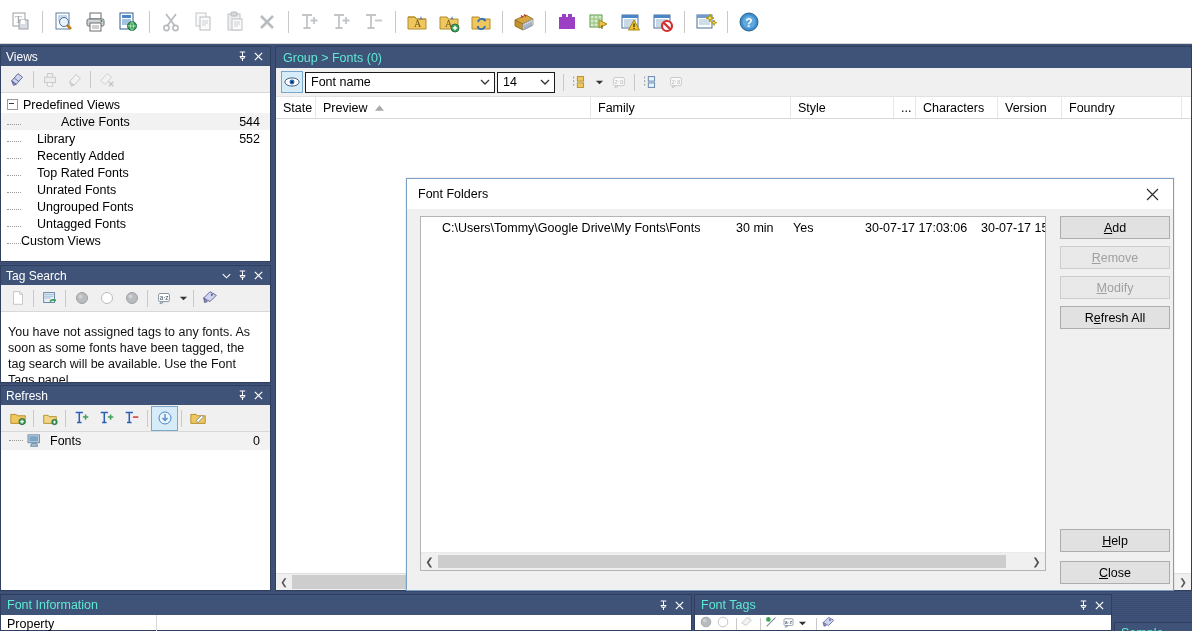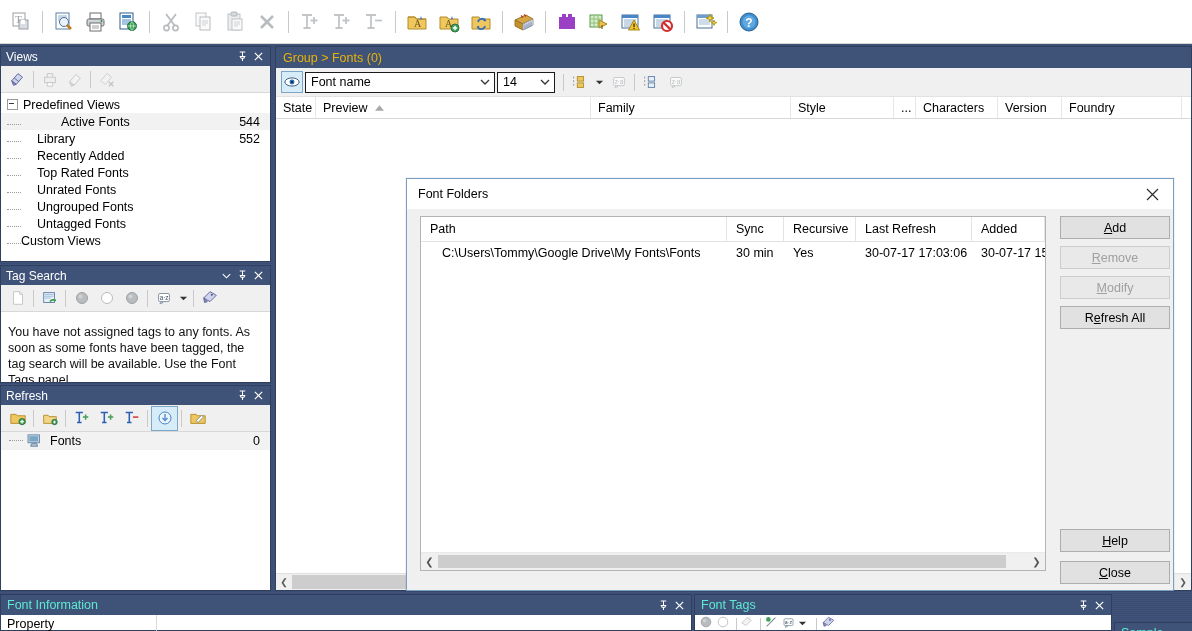--- a/index.html
+++ b/index.html
@@ -58,21 +58,21 @@
   .dots{width:14px;height:1px;border-top:1px dotted #9a9a9a;display:inline-block;margin-right:4px;flex:none;}
 
   
   .tagtext{padding:12px 10px 0 7px;font-size:12.5px;line-height:16px;color:#111;}
 
   
   .grp-row{height:18px;display:flex;align-items:center;padding-left:8px;position:relative;background:#f2f2f2;font-size:12.5px;}
 
   
   #main{position:absolute;left:275px;top:46px;width:917px;height:545px;background:#fff;border:1px solid #2e3f60;box-sizing:border-box;}
-  #main-caption{height:21px;background:#3f5277;color:#eab308;display:flex;align-items:center;padding-left:7px;font-size:12.5px;}
+  #main-caption{height:21px;background:#3f5277;color:#5eead4;display:flex;align-items:center;padding-left:7px;font-size:12.5px;}
   #main-toolbar{height:28px;background:#f0f0f0;display:flex;align-items:center;padding-left:5px;border-bottom:1px solid #e2e2e2;}
   .combo{
     height:21px;border:1px solid #1b1b1b;background:#fff;display:flex;align-items:center;
     font-size:12.5px;box-sizing:border-box;padding-left:5px;
   }
   .combo .cval{flex:1;white-space:nowrap;}
   .combo .carrow{width:18px;display:flex;align-items:center;justify-content:center;color:#333;font-size:9px;}
   .colhead{height:21px;background:#fff;border-bottom:1px solid #d8d8d8;display:flex;align-items:center;font-size:12.5px;position:relative;}
   .colcell{height:21px;display:flex;align-items:center;padding-left:7px;box-sizing:border-box;border-right:1px solid #e6e6e6;white-space:nowrap;}
   .sortarrow{margin-left:8px;color:#9a9a9a;font-size:9px;}
@@ -673,27 +673,20 @@
   <div id="dlg-title">
     <span class="t">Font Folders</span>
     <div id="dlg-close">
       <svg width="13" height="13" viewBox="0 0 13 13">
           <path d="M1 1l11 11M12 1L1 12" stroke="#2b2b2b" stroke-width="1.15"></path>
         </svg>
     </div>
   </div>
   <div id="dlg-body">
     <div id="lv">
-      <div id="lv-head">
-          <div class="lvh" style="width: 306px;">Path</div>
-          <div class="lvh" style="width: 57px;">Sync</div>
-          <div class="lvh" style="width: 72px;">Recursive</div>
-          <div class="lvh" style="width: 116px;">Last Refresh</div>
-          <div class="lvh" style="width: 73px;">Added</div>
-        </div>
       <div id="lv-rows">
           <div class="lvrow">
             <div class="lvc" style="width: 306px; padding-left: 21px;">C:\Users\Tommy\Google Drive\My Fonts\Fonts</div>
             <div class="lvc" style="width: 57px; padding-left: 9px;">30 min</div>
             <div class="lvc" style="width: 72px; padding-left: 9px;">Yes</div>
             <div class="lvc" style="width: 116px; padding-left: 9px;">30-07-17 17:03:06</div>
             <div class="lvc" style="width: 73px; padding-left: 9px;">30-07-17 15:5</div>
           </div>
         </div>
       <div id="lv-hscroll">

